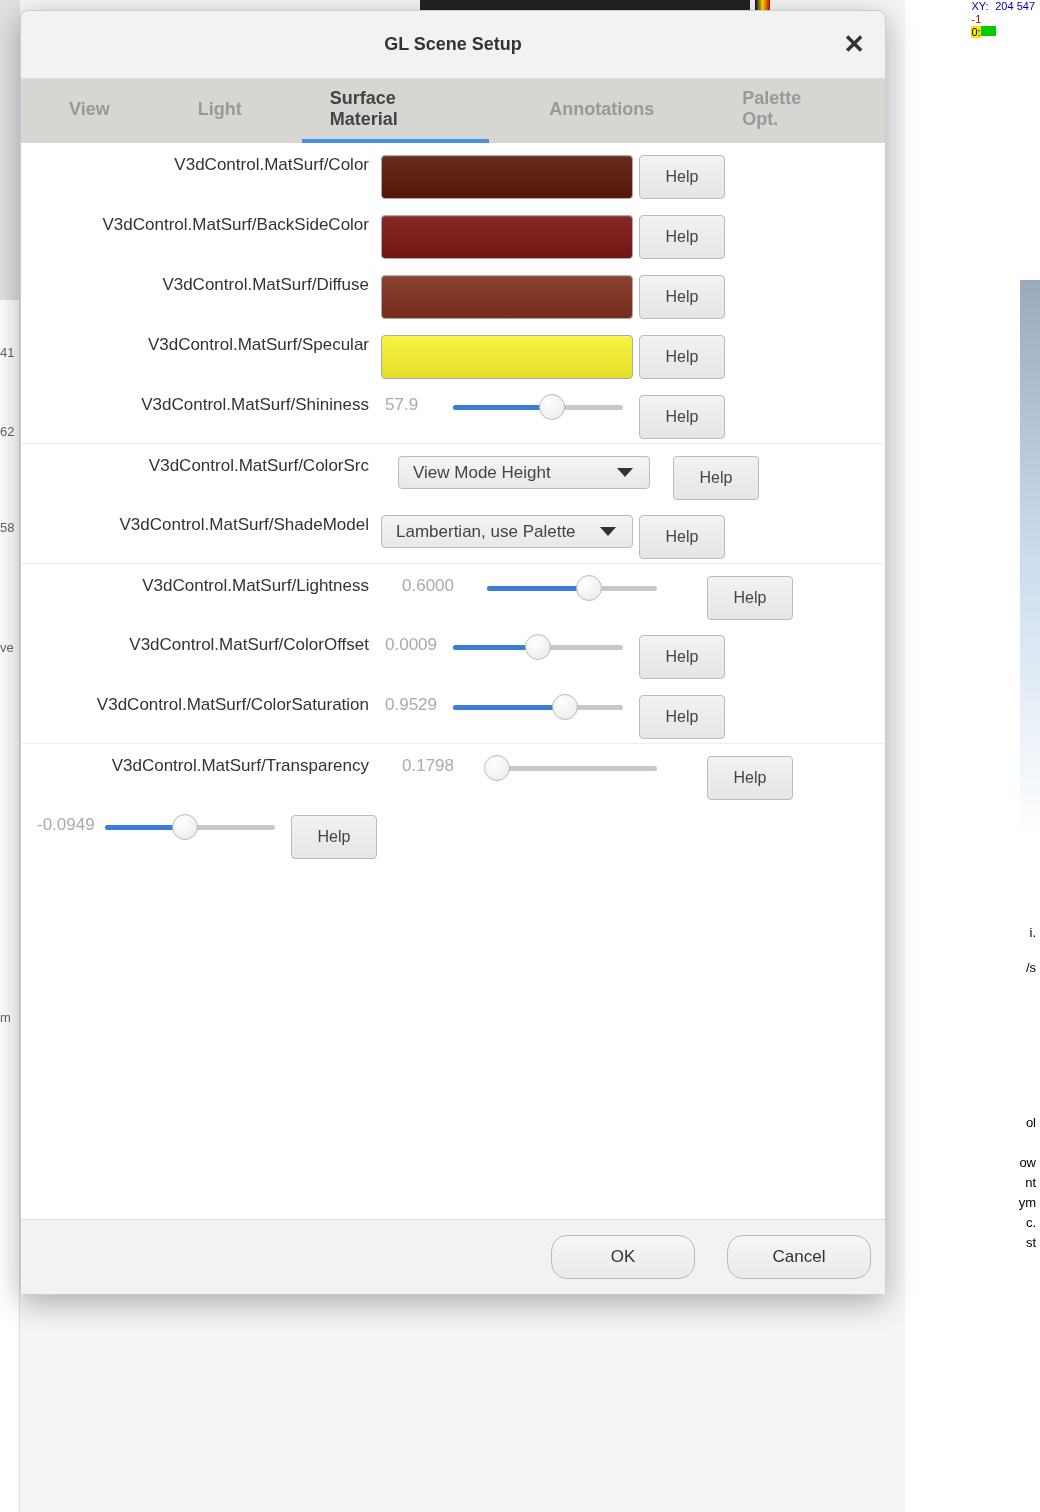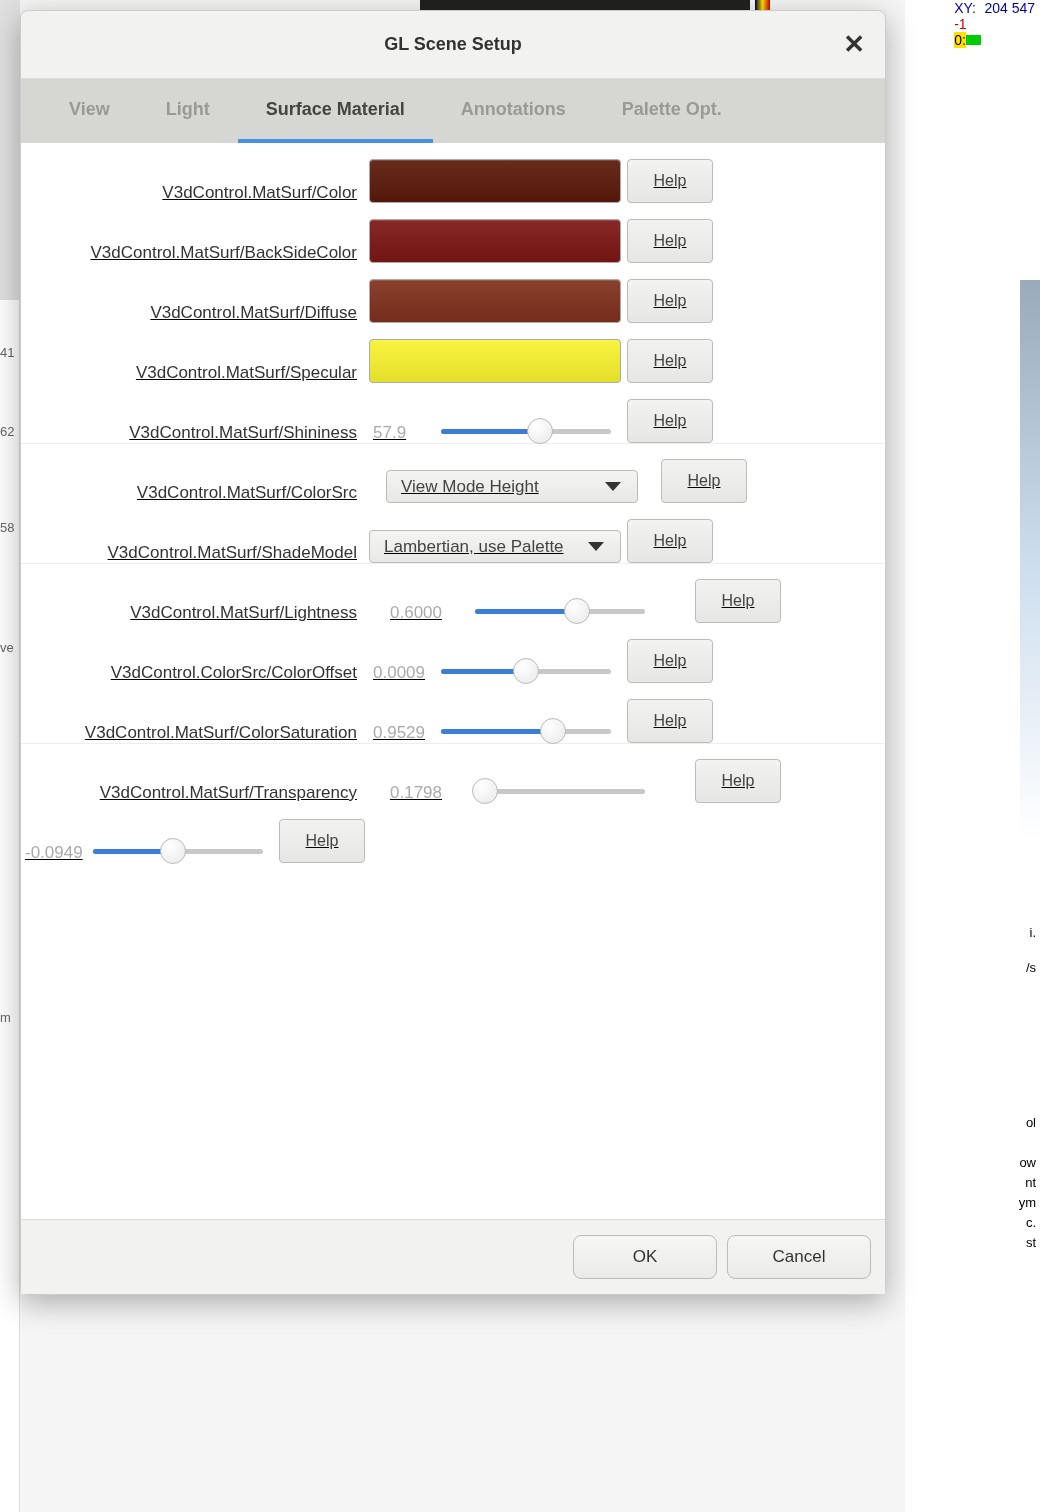--- a/index.html
+++ b/index.html
@@ -5,21 +5,21 @@
   * { box-sizing: border-box; margin: 0; padding: 0; font-family: sans-serif; }
   body { background: #f5f5f5; width: 1040px; height: 1512px; overflow: hidden; position: relative; }
   
   
   .bg-left { position: absolute; left: 0; top: 0; width: 20px; height: 100%; background: #fff; border-right: 1px solid #ddd; font-size: 13px; color: #666; }
   .bg-left-gray { position: absolute; left: 0; top: 0; width: 20px; height: 300px; background: #e0e0e0; }
   .bg-right { position: absolute; right: 0; top: 0; width: 135px; height: 100%; background: #fff; font-family: monospace; font-size: 13px; }
   .bg-right-img { position: absolute; right: 0; top: 280px; width: 20px; height: 560px; background: linear-gradient(#9ab,#cde,#fff); }
   .bg-top-dark { position: absolute; left: 420px; top: 0; width: 330px; height: 10px; background: #222; }
   .bg-top-flag { position: absolute; left: 755px; top: 0; width: 15px; height: 10px; background: linear-gradient(90deg,#003,#fd0,#c00); }
-  .bg-top-text { position: absolute; right: 5px; top: 0; font-family: monospace; font-size: 14px; }
+  .bg-top-text { position: absolute; right: 5px; top: 0; font-family: monospace; font-size: 11px; }
   .bg-top-xy { color: #0000aa; }
   .bg-top-neg { color: #c80000; }
   .bg-top-yellow { background: #ffe100; }
   .bg-top-green { width: 15px; height: 10px; background: #0c0; display: inline-block; }
   
   .dialog {
     position: absolute;
     left: 20px; top: 10px;
     width: 866px; height: 1285px;
     background: #f2f2f0;
@@ -39,20 +39,21 @@
   }
   .titlebar-title { font-weight: bold; font-size: 18px; color: #333; }
   .close-icon { position: absolute; right: 20px; font-size: 26px; font-weight: bold; cursor: pointer; color: #333; }
   
   .tabs {
     display: flex;
     background: #d6d6d2;
     height: 64px;
     align-items: stretch;
     padding: 0 20px;
+    gap: 32px;
   }
   .tab {
     padding: 0 28px;
     display: flex;
     align-items: center;
     font-size: 18px;
     font-weight: bold;
     color: #999;
     cursor: pointer;
     border-bottom: 4px solid transparent;
@@ -60,25 +61,24 @@
   .tab.active { color: #444; border-bottom: 4px solid #4a90e2; }
   
   .content {
     flex: 1;
     background: #fff;
     overflow: auto;
   }
   
   .row {
     display: flex;
-    align-items: flex-end;
+    align-items: flex-start;
     height: 60px;
-    padding: 0;
+    padding: 12px;
     gap: 6px;
-    text-decoration: underline;
   }
   .row-label {
     width: 342px;
     text-align: right;
     font-size: 17px;
     color: #333;
     padding-right: 6px;
   }
   .divider-row { border-top: 1px solid #eee; gap: 23px; }
   
@@ -174,25 +174,26 @@
     display: flex;
     justify-content: flex-end;
     align-items: center;
     gap: 10px;
     padding: 0 14px;
   }
   .footer-btn {
     width: 144px;
     height: 44px;
     border: 1px solid #bbb;
-    border-radius: 8px;
+    border-radius: 16px;
     background: linear-gradient(#f6f6f4,#eaeae8);
     font-size: 17px;
     color: #333;
     cursor: pointer;
+    margin-left: 22px;
   }
 </style>
 </head>
 <body>
 
 <div class="bg-left">
   <div class="bg-left-gray"></div>
 <div style="position: absolute; top: 345px; left: 0px;">41</div>
     <div style="position: absolute; top: 424px; left: 0px;">62</div>
     <div style="position: absolute; top: 520px; left: 0px;">58</div>
@@ -280,21 +281,21 @@
         <div class="value-text">0.6000</div>
         <div class="slider">
           <div class="slider-track"></div>
           <div class="slider-fill" style="width:60%"></div>
           <div class="slider-thumb" style="left:60%"></div>
         </div>
         <div style="width: 4px;"></div>
         <div class="help-btn">Help</div>
       </div>
       <div class="row">
-        <div class="row-label">V3dControl.ColorSrc/ColorOffset</div>
+        <div class="row-label">V3dControl.MatSurf/ColorOffset</div>
         <div class="value-text">0.0009</div>
         <div class="slider">
           <div class="slider-track"></div>
           <div class="slider-fill" style="width:50%"></div>
           <div class="slider-thumb" style="left:50%"></div>
         </div>
         <div style="width: 4px;"></div>
         <div class="help-btn">Help</div>
       </div>
       <div class="row">

